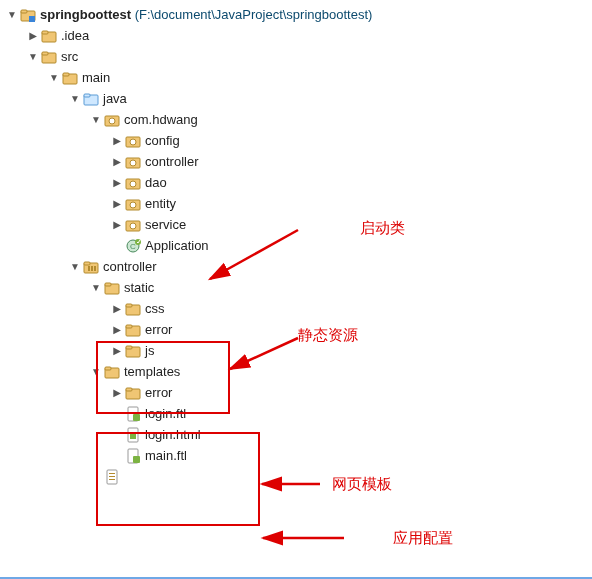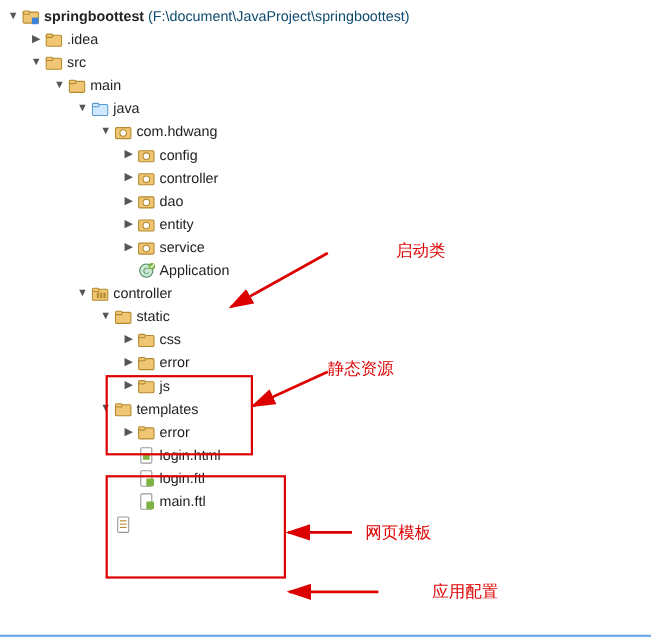--- a/index.html
+++ b/index.html
@@ -364,39 +364,39 @@
   <div class="row">
     <span class="indent"></span>
       <span class="indent"></span>
       <span class="indent"></span>
       <span class="indent"></span>
       <span class="indent"></span>
     <span class="arrow"></span>
     <span class="icon">
         <svg viewBox="0 0 16 16">
           <rect x="3" y="1" width="10" height="14" rx="1" fill="#fff" stroke="#999"></rect>
+          <rect x="8" y="8" width="7" height="7" rx="1" fill="#7cb342"></rect>
+        </svg>
+      </span>
+    <span class="label">login.ftl</span>
+  </div>
+  <div class="row">
+    <span class="indent"></span>
+      <span class="indent"></span>
+      <span class="indent"></span>
+      <span class="indent"></span>
+      <span class="indent"></span>
+    <span class="arrow"></span>
+    <span class="icon">
+        <svg viewBox="0 0 16 16">
+          <rect x="3" y="1" width="10" height="14" rx="1" fill="#fff" stroke="#999"></rect>
           <rect x="5" y="6" width="6" height="6" fill="#7cb342"></rect>
         </svg>
       </span>
     <span class="label">login.html</span>
-  </div>
-  <div class="row">
-    <span class="indent"></span>
-      <span class="indent"></span>
-      <span class="indent"></span>
-      <span class="indent"></span>
-      <span class="indent"></span>
-    <span class="arrow"></span>
-    <span class="icon">
-        <svg viewBox="0 0 16 16">
-          <rect x="3" y="1" width="10" height="14" rx="1" fill="#fff" stroke="#999"></rect>
-          <rect x="8" y="8" width="7" height="7" rx="1" fill="#7cb342"></rect>
-        </svg>
-      </span>
-    <span class="label">login.ftl</span>
   </div>
   <div class="row">
     <span class="indent"></span>
       <span class="indent"></span>
       <span class="indent"></span>
       <span class="indent"></span>
       <span class="indent"></span>
     <span class="arrow"></span>
     <span class="icon">
         <svg viewBox="0 0 16 16">

